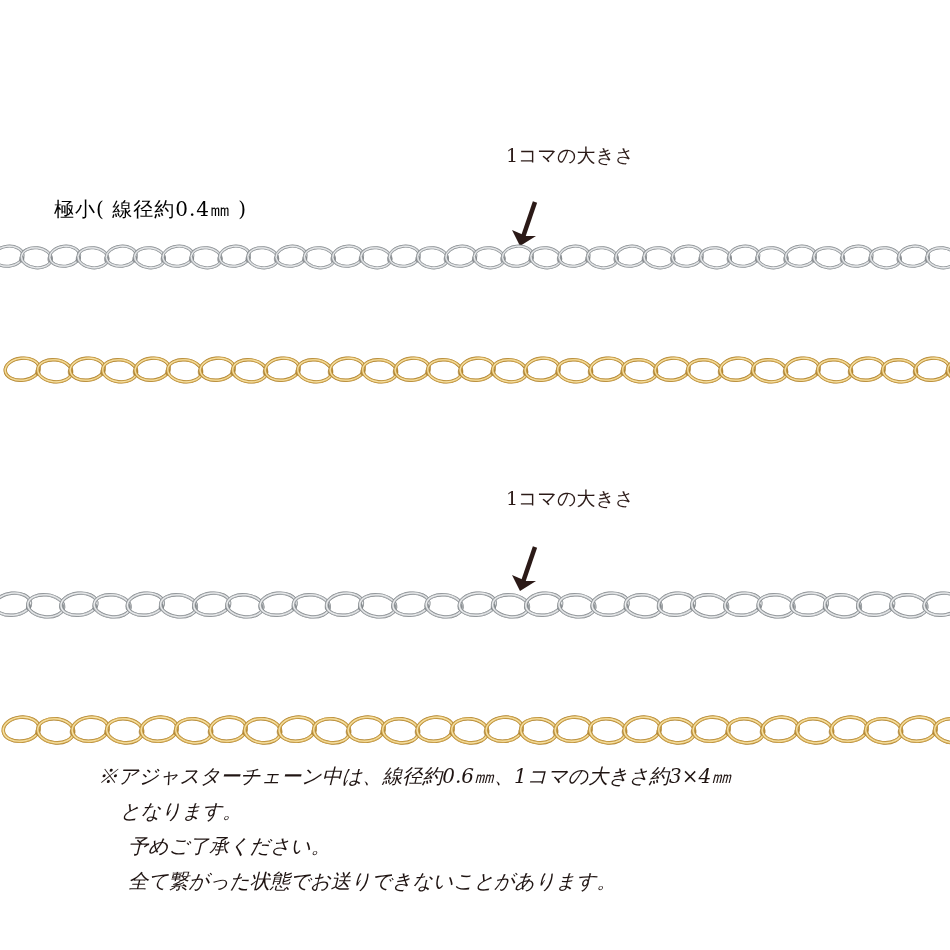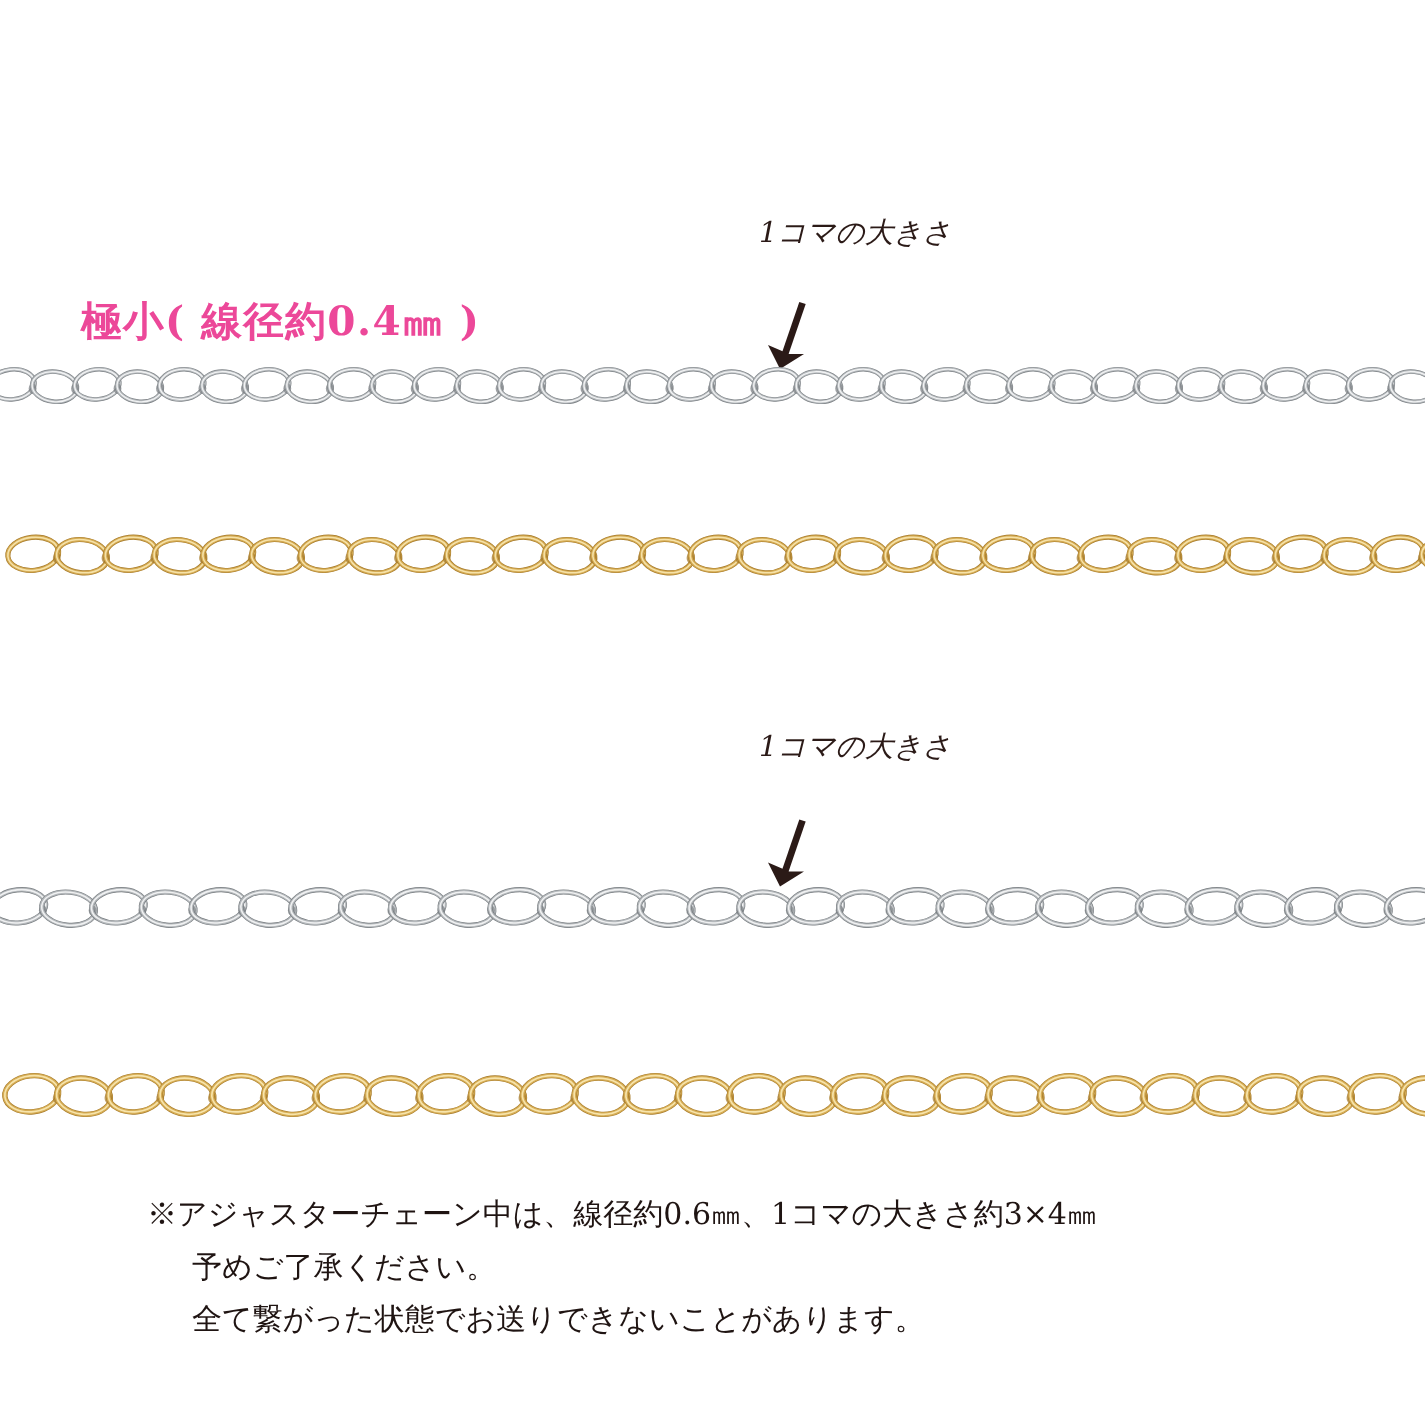--- a/index.html
+++ b/index.html
@@ -2,24 +2,24 @@
 <html><head>
   <meta charset="utf-8">
   <style>
     html, body { margin: 0; padding: 0; }
     body {
       width: 950px; height: 950px; background: #ffffff; position: relative; overflow: hidden;
       font-family: "DejaVu Serif", "Liberation Serif", serif; color: #2a1a16;
     }
     .abs { position: absolute; }
     .title {
-      font-size: 27px; font-weight: bold; letter-spacing: 1px; white-space: nowrap; color: #ec4899;
+      font-size: 20px; font-weight: normal; letter-spacing: 1px; white-space: nowrap; color: #000000;
     }
     .note {
-      font-size: 19px; line-height: 30px; white-space: nowrap; color: #2b1a17; font-style: italic;
+      font-size: 19px; line-height: 30px; white-space: nowrap; color: #2b1a17;
     }
     .chain { position: absolute; left: 0; width: 950px; overflow: hidden; }
     .chain svg { display: block; }
     .arrow svg { display: block; }
     .footnote { font-size: 20px; line-height: 35px; white-space: nowrap; color: #1f1412; }
     .footnote .indent { padding-left: 22px; }
     .footnote .indent2 { padding-left: 30px; }
   </style>
 </head>
 <body>
@@ -550,17 +550,18 @@
         <ellipse cx="918.25" cy="19.2" rx="18" ry="12" transform="rotate(-6 918.25 20)" fill="none" stroke="#f7e4ab" stroke-width="1.1199999999999999"></ellipse>
         <ellipse cx="934.81" cy="22" rx="2.6" ry="3.6" fill="#a87c2c" opacity="0.75"></ellipse>
         <ellipse cx="952.75" cy="20.8" rx="18" ry="12" transform="rotate(6 952.75 20)" fill="none" stroke="#a87c2c" stroke-width="3.5999999999999996"></ellipse>
         <ellipse cx="952.75" cy="20.8" rx="18" ry="12" transform="rotate(6 952.75 20)" fill="none" stroke="#d6ad55" stroke-width="2.8"></ellipse>
         <ellipse cx="952.75" cy="20.8" rx="18" ry="12" transform="rotate(6 952.75 20)" fill="none" stroke="#f7e4ab" stroke-width="1.1199999999999999"></ellipse>
         <ellipse cx="969.31" cy="22" rx="2.6" ry="3.6" fill="#a87c2c" opacity="0.75"></ellipse>
       </svg>
   </div>
 </div>
 
-<div class="abs footnote" style="left:98px;top:792px;">
+<div class="abs footnote" style="left:98px;top:759px;font-style:italic;">
   <div>※アジャスターチェーン中は、線径約0.6㎜、1コマの大きさ約3×4㎜</div>
+  <div class="indent">となります。</div>
   <div class="indent2">予めご了承ください。</div>
   <div class="indent2">全て繋がった状態でお送りできないことがあります。</div>
 </div>
 
 </body></html>

